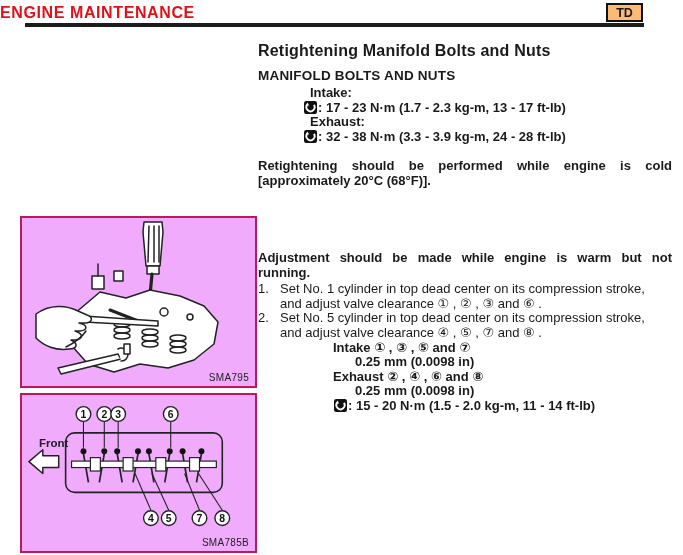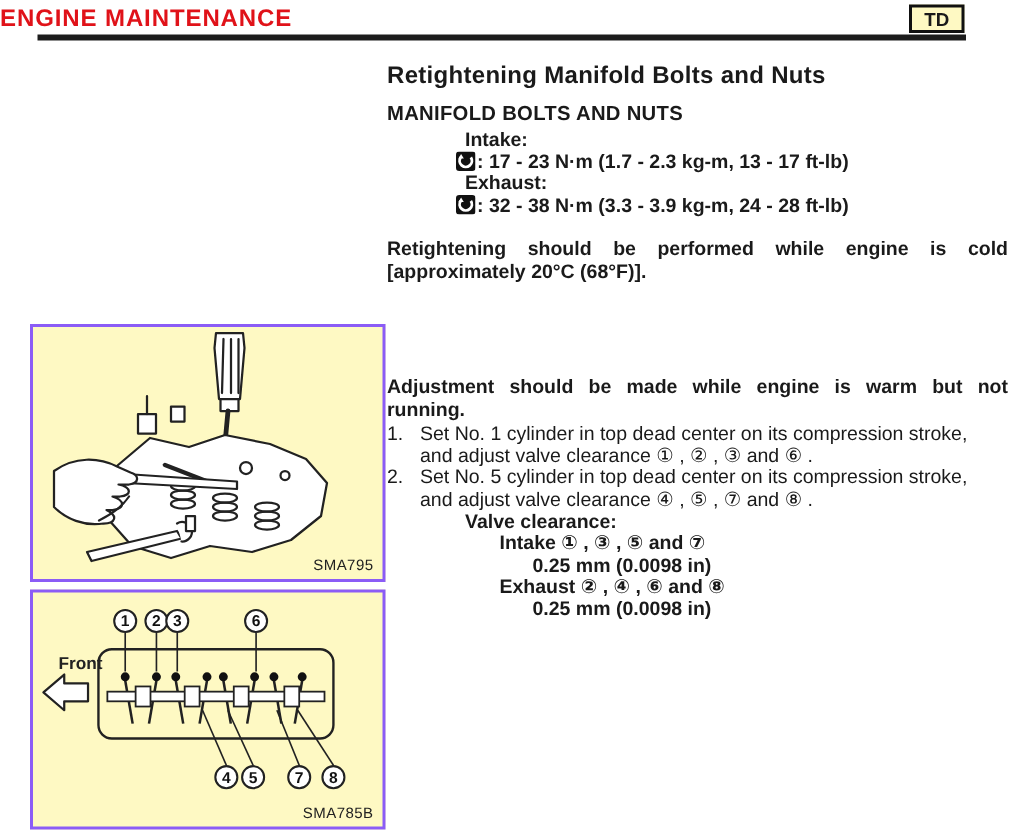--- a/index.html
+++ b/index.html
@@ -5,21 +5,21 @@
   * { box-sizing: border-box; margin: 0; padding: 0; }
   html,body { background:#fff; }
   body { font-family: "Liberation Sans", "DejaVu Sans", sans-serif; color:#1a1a1a; }
   #page { position:relative; width:683px; height:555px; background:#fff; overflow:hidden; }
 
   
   .page-title { position:absolute; top:4px; left:0; width:672px; text-align:left;
                 font-size:16px; font-weight:bold; letter-spacing:.6px; }
   .td-box { position:absolute; top:3px; left:606px; width:37px; height:19px;
             border:2px solid #111; display:flex; align-items:center; justify-content:center;
-            font-size:12.5px; font-weight:bold; background:#fef9c3; }
+            font-size:12.5px; font-weight:bold; background:#fdba74; }
   .header-rule { position:absolute; top:23px; left:25px; width:619px; height:4px; background:#1c1c1c; }
 
   
   .col { position:absolute; left:258px; width:414px; }
   #section1 { top:42px; }
   #section2 { top:214px; }
   .sec-title { font-size:16px; font-weight:bold; margin-bottom:8px; letter-spacing:.2px; }
   .sub-title { font-size:13.5px; font-weight:bold; margin-bottom:3px; letter-spacing:.2px; }
   .ln { font-size:13px; line-height:14.6px; }
   .b { font-weight:bold; }
@@ -29,21 +29,21 @@
   .ind3 { padding-left:97px; }
   .ind-lock { padding-left:53px; }
   .ind-lock-icon { padding-left:76px; }
   .jline { text-align:justify; text-align-last:justify;margin-top:37px; }
   .step { display:flex; font-size:13px; line-height:14.6px; }
   .step .num { width:22px; flex:none; }
   .step .body { flex:1; }
   .ticon { display:inline-block; width:13px; height:13px; vertical-align:-2px; margin-right:1px; }
 
   
-  .fig { position:absolute; left:20px; background:#fef9c3; border:2px solid #8b5cf6; }
+  .fig { position:absolute; left:20px; background:#f0abfc; border:2px solid #be185d; }
   #fig1 { top:216px; width:237px; height:172px; }
   #fig2 { top:393px; width:237px; height:160px; }
   .fig svg { display:block; width:100%; height:100%; }
   .fig-caption { position:absolute; right:6px; bottom:3px; font-size:10px; letter-spacing:.3px; color:#222; }
   .front-label { position:absolute; left:17px; top:42px; font-size:11.5px; font-weight:bold; color:#222; }
 </style>
 </head>
 <body>
 
 <div id="page">
@@ -85,25 +85,29 @@
       </span>
     </div>
     <div class="step">
       <span class="num">2.</span>
       <span class="body">
         <span>Set No. 5 cylinder in top dead center on its compression stroke,</span><br>
         <span>and adjust valve clearance ④ , ⑤ , ⑦  and ⑧ .</span>
       </span>
     </div>
 
-    <div class="ln b ind1">Valve clearance:</div>
     <div class="ln b ind2">Intake ① , ③ , ⑤  and ⑦</div>
     <div class="ln b ind3">0.25 mm (0.0098 in)</div>
     <div class="ln b ind2">Exhaust ② , ④ , ⑥  and ⑧</div>
     <div class="ln b ind3">0.25 mm (0.0098 in)</div>
+    <div class="ln b ind-lock-icon"><span class="ticon"><svg viewBox="0 0 13 13">
+            <rect x="0" y="0" width="13" height="13" rx="2.2" fill="#111"></rect>
+            <path d="M3.1 3.9 A4.1 4.1 0 1 0 9.9 3.9" fill="none" stroke="#fff" stroke-width="1.9"></path>
+            <polygon points="1.6,4.6 5.2,4.6 3.4,1.6" fill="#fff"></polygon>
+          </svg></span><span>: 15 - 20 N·m (1.5 - 2.0 kg-m, 11 - 14 ft-lb)</span></div>
   </div>
 
   <div class="fig" id="fig1">
     <svg viewBox="0 0 233 168">
       <g fill="none" stroke="#222" stroke-width="1.5" stroke-linejoin="round" stroke-linecap="round">
 
         <g>
           <path d="M122,4 L140,4 L141,14 L138,48 L124,48 L121,14 Z" fill="#fff"></path>
           <line x1="127" y1="8" x2="126" y2="44"></line>
             <line x1="132" y1="8" x2="132" y2="44"></line>

